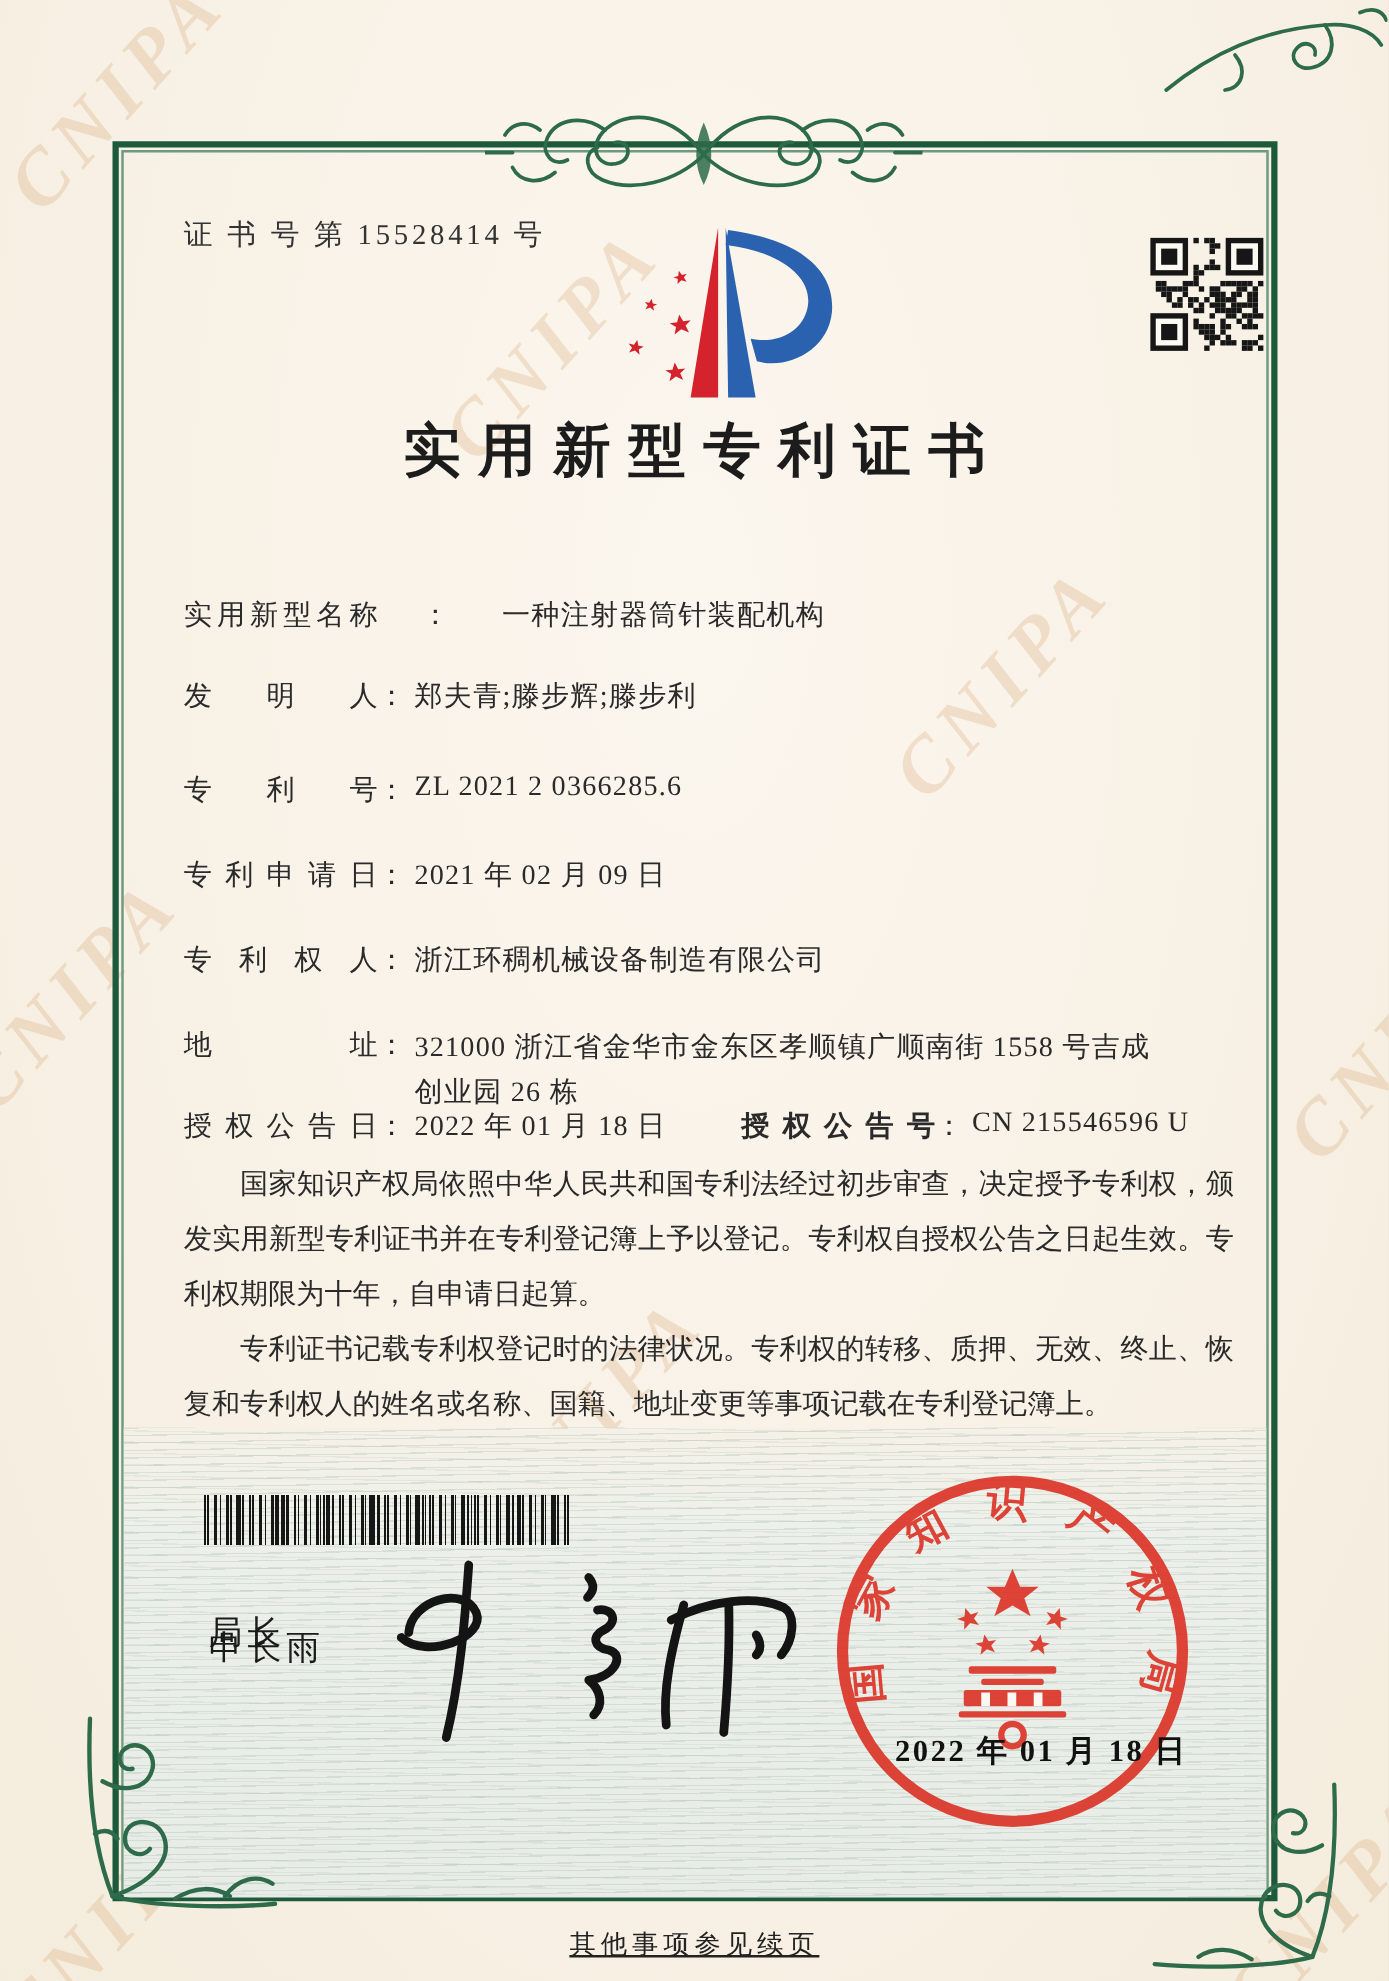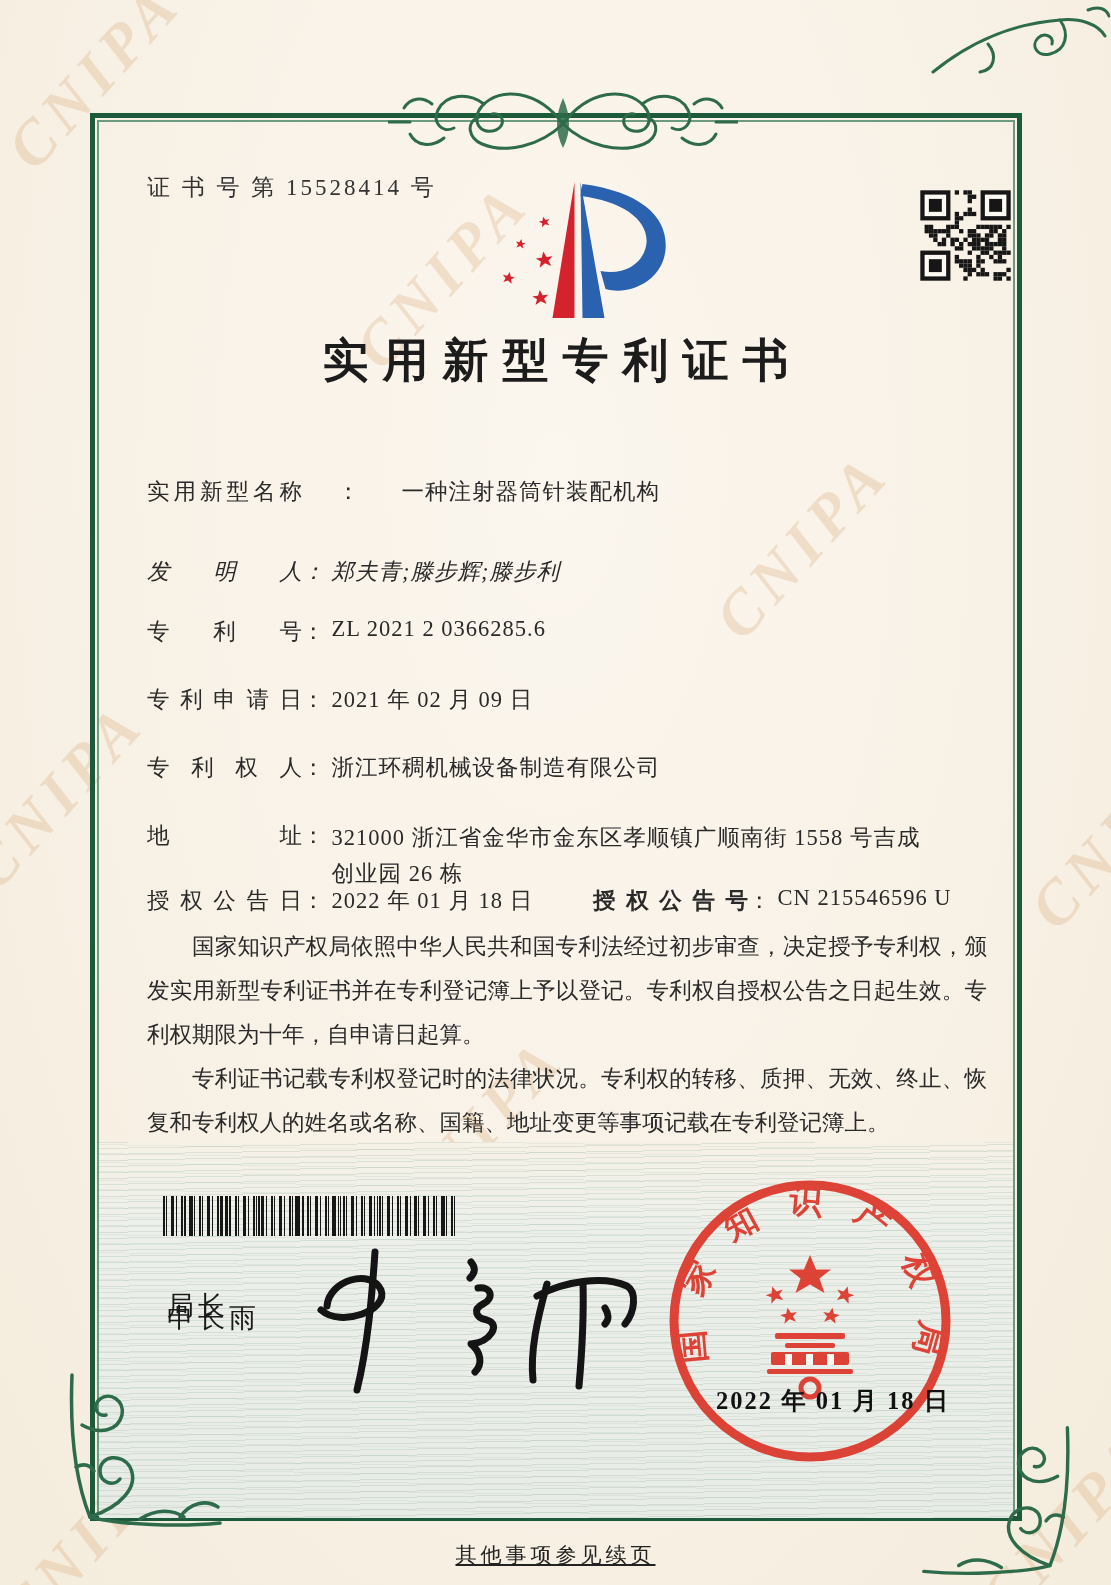--- a/index.html
+++ b/index.html
@@ -283,21 +283,21 @@
     </svg>
 
   <div class="abs z3 title">实用新型专利证书</div>
 
   <div class="abs z3 fields">
     <div class="row" style="top:0;gap:35px;">
       <span class="label">实用新型名称</span>
         <span class="colon">：</span>
         <span class="value">一种注射器筒针装配机构</span>
     </div>
-    <div class="row" style="top:80px;font-style:italic;">
+    <div class="row" style="top:65px;">
       <span class="label">发明人</span>
         <span class="colon">：</span>
         <span class="value">郑夫青;滕步辉;滕步利</span>
     </div>
     <div class="row" style="top:140px;">
       <span class="label">专利号</span>
         <span class="colon">：</span>
         <span class="value">ZL 2021 2 0366285.6</span>
     </div>
     <div class="row" style="top:208px;">

